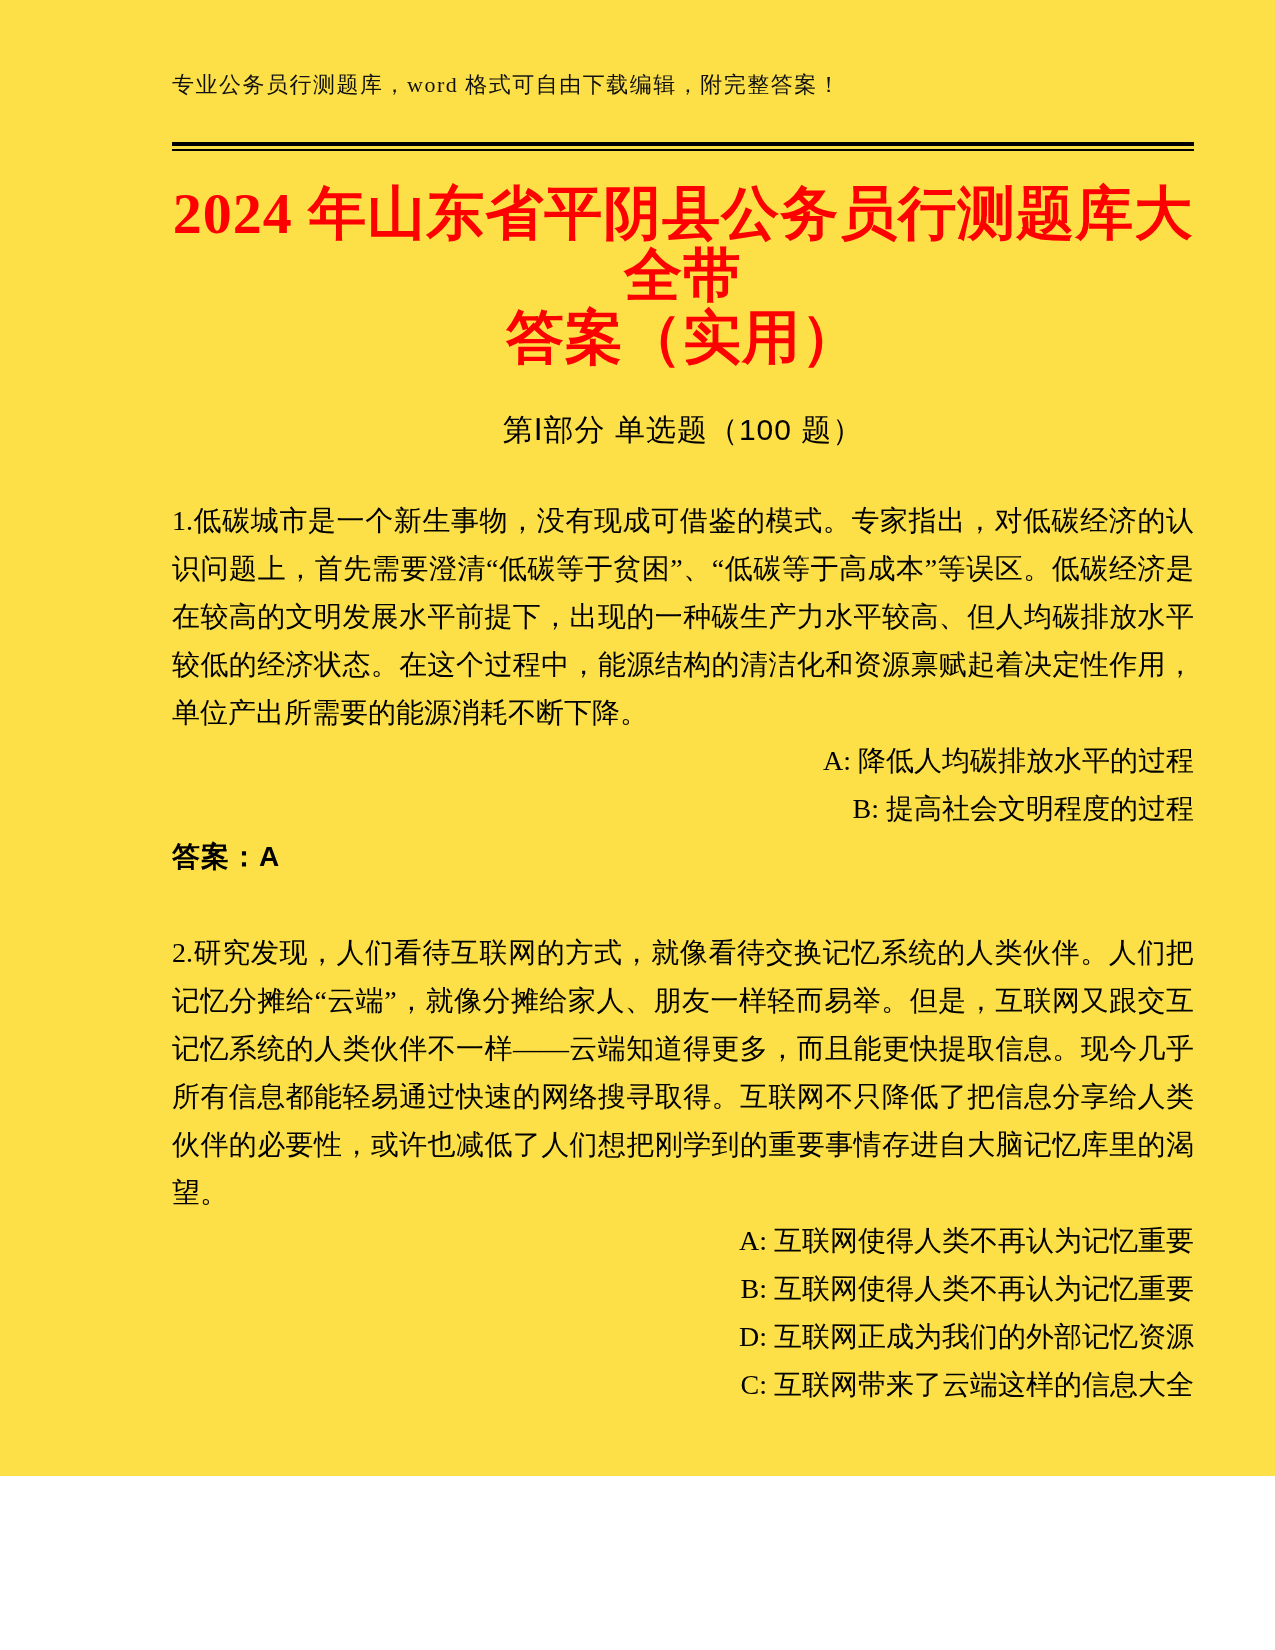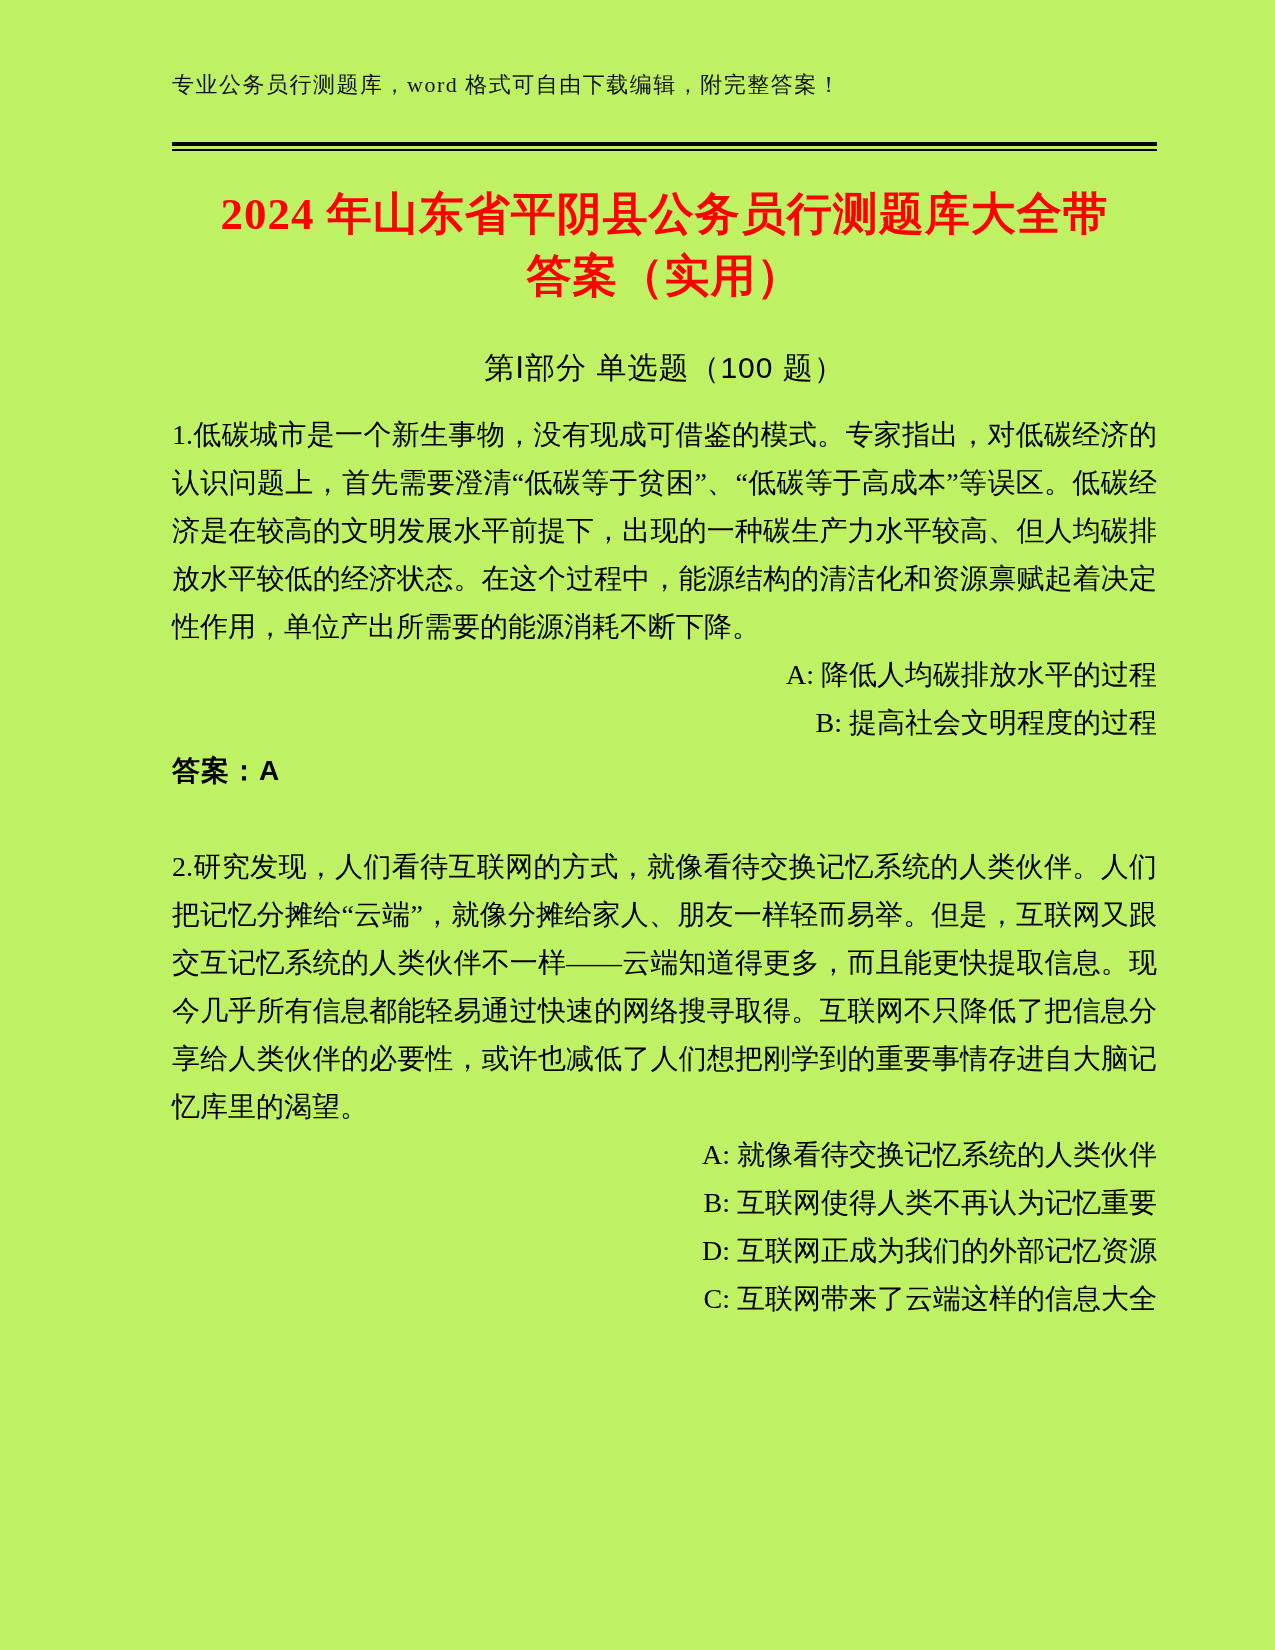--- a/index.html
+++ b/index.html
@@ -3,62 +3,62 @@
 <meta charset="utf-8">
 <style>
   html, body {
     margin: 0;
     padding: 0;
     background: #ffffff;
   }
   .page {
     position: relative;
     width: 1275px;
-    height: 1650px;
-    background: #bef264;
+    height: 1476px;
+    background: #fde047;
     color: #000000;
     box-sizing: border-box;
-    padding: 70px 118px 0 172px;
+    padding: 70px 81px 0 172px;
     font-family: "Liberation Serif", serif;
     overflow: hidden;
   }
   .header-note {
     font-size: 22px;
     line-height: 30px;
     letter-spacing: 1.5px;
     color: #111111;
     font-family: "Liberation Serif", serif;
   }
   .header-rule {
     margin-top: 42px;
     height: 3px;
     border-top: 4px solid #000000;
     border-bottom: 2px solid #000000;
   }
   .doc-title {
     margin: 32px 0 0 0;
     color: #ff0000;
-    font-size: 45px;
+    font-size: 58px;
     line-height: 62px;
     font-weight: bold;
     text-align: center;
     font-family: "Liberation Serif", serif;
     letter-spacing: 1px;
   }
   .section-heading {
     margin: 42px 0 0 0;
     font-size: 30px;
     line-height: 38px;
     font-weight: 500;
     text-align: center;
     font-family: Liberation Sans, sans-serif;
     letter-spacing: 1px;
   }
   .question {
-    margin-top: 24px;
+    margin-top: 48px;
     font-size: 28px;
     line-height: 48px;
   }
   .question + .question {
     margin-top: 48px;
   }
   .question p {
     margin: 0;
   }
   .stem {
@@ -90,19 +90,19 @@
 
   <section class="question">
     <p class="stem">1.低碳城市是一个新生事物，没有现成可借鉴的模式。专家指出，对低碳经济的认识问题上，首先需要澄清“低碳等于贫困”、“低碳等于高成本”等误区。低碳经济是在较高的文明发展水平前提下，出现的一种碳生产力水平较高、但人均碳排放水平较低的经济状态。在这个过程中，能源结构的清洁化和资源禀赋起着决定性作用，单位产出所需要的能源消耗不断下降。</p>
     <p class="option">A: 降低人均碳排放水平的过程</p>
     <p class="option">B: 提高社会文明程度的过程</p>
     <p class="answer">答案：A</p>
   </section>
 
   <section class="question">
     <p class="stem">2.研究发现，人们看待互联网的方式，就像看待交换记忆系统的人类伙伴。人们把记忆分摊给“云端”，就像分摊给家人、朋友一样轻而易举。但是，互联网又跟交互记忆系统的人类伙伴不一样——云端知道得更多，而且能更快提取信息。现今几乎所有信息都能轻易通过快速的网络搜寻取得。互联网不只降低了把信息分享给人类伙伴的必要性，或许也减低了人们想把刚学到的重要事情存进自大脑记忆库里的渴望。</p>
-    <p class="option">A: 就像看待交换记忆系统的人类伙伴</p>
+    <p class="option">A: 互联网使得人类不再认为记忆重要</p>
     <p class="option">B: 互联网使得人类不再认为记忆重要</p>
     <p class="option">D: 互联网正成为我们的外部记忆资源</p>
     <p class="option">C: 互联网带来了云端这样的信息大全</p>
   </section>
 
 </div>
 
 </body></html>

